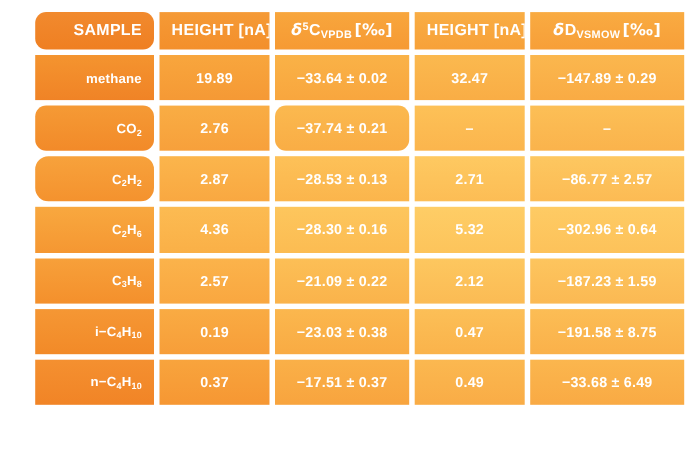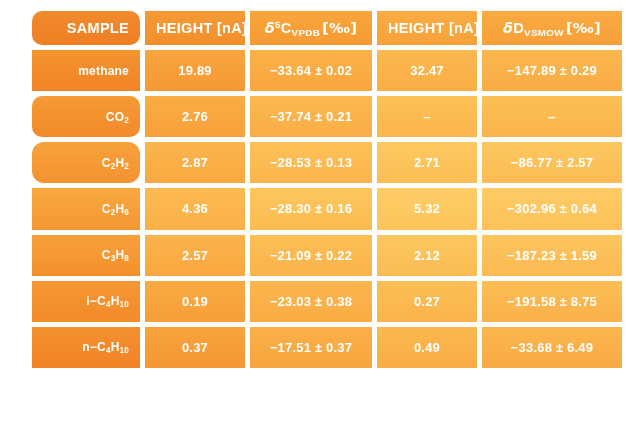--- a/index.html
+++ b/index.html
@@ -113,21 +113,21 @@
   .g-c1-r3 { background: linear-gradient(180deg,#fbb54c 0%, #f9a841 100%); }
   .g-c1-r4 { background: linear-gradient(180deg,#fcbb52 0%, #fab047 100%); }
   .g-c1-r5 { background: linear-gradient(180deg,#fbb34b 0%, #f9a740 100%); }
   .g-c1-r6 { background: linear-gradient(180deg,#f9ab43 0%, #f79e39 100%); }
   .g-c1-r7 { background: linear-gradient(180deg,#f8a43d 0%, #f69733 100%); }
   .g-c1-r8 { background: linear-gradient(180deg,#f69c37 0%, #f4902c 100%); }
 
   
   .g-c2-r0 { background: linear-gradient(180deg,#f8a63d 0%, #f69a33 100%); }
   .g-c2-r1 { background: linear-gradient(180deg,#fab247 0%, #f8a63e 100%); }
-  .g-c2-r2 { background: linear-gradient(180deg,#fbb94f 0%, #f9ad45 100%); }
+  .g-c2-r2 { background: linear-gradient(180deg,#fbb94f 0%, #f9ad45 100%); border-radius: 10px; }
   .g-c2-r3 { background: linear-gradient(180deg,#fdc158 0%, #fbb54c 100%); }
   .g-c2-r4 { background: linear-gradient(180deg,#fdc65d 0%, #fcbc52 100%); }
   .g-c2-r5 { background: linear-gradient(180deg,#fcbf56 0%, #fab34b 100%); }
   .g-c2-r6 { background: linear-gradient(180deg,#fbb74e 0%, #f9ab43 100%); }
   .g-c2-r7 { background: linear-gradient(180deg,#fab048 0%, #f8a43e 100%); }
   .g-c2-r8 { background: linear-gradient(180deg,#f9a842 0%, #f79c37 100%); }
 
   
   .g-c3-r0 { background: linear-gradient(180deg,#f9ad44 0%, #f7a139 100%); }
   .g-c3-r1 { background: linear-gradient(180deg,#fbb94f 0%, #f9ad45 100%); }
@@ -208,21 +208,21 @@
           <td class="sample-c g-c0-r5"><span>C</span><sub>3</sub><span>H</span><sub>8</sub></td>
           <td class="g-c1-r5">2.57</td>
           <td class="g-c2-r5">−21.09 ± 0.22</td>
           <td class="g-c3-r5">2.12</td>
           <td class="g-c4-r5">−187.23 ± 1.59</td>
         </tr>
         <tr>
           <td class="sample-c g-c0-r6"><span>i−</span><span>C</span><sub>4</sub><span>H</span><sub>10</sub></td>
           <td class="g-c1-r6">0.19</td>
           <td class="g-c2-r6">−23.03 ± 0.38</td>
-          <td class="g-c3-r6">0.27</td>
+          <td class="g-c3-r6">0.47</td>
           <td class="g-c4-r6">−191.58 ± 8.75</td>
         </tr>
         <tr>
           <td class="sample-c g-c0-r7"><span>n−</span><span>C</span><sub>4</sub><span>H</span><sub>10</sub></td>
           <td class="g-c1-r7">0.37</td>
           <td class="g-c2-r7">−17.51 ± 0.37</td>
           <td class="g-c3-r7">0.49</td>
           <td class="g-c4-r7">−33.68 ± 6.49</td>
         </tr>
         <tr>

